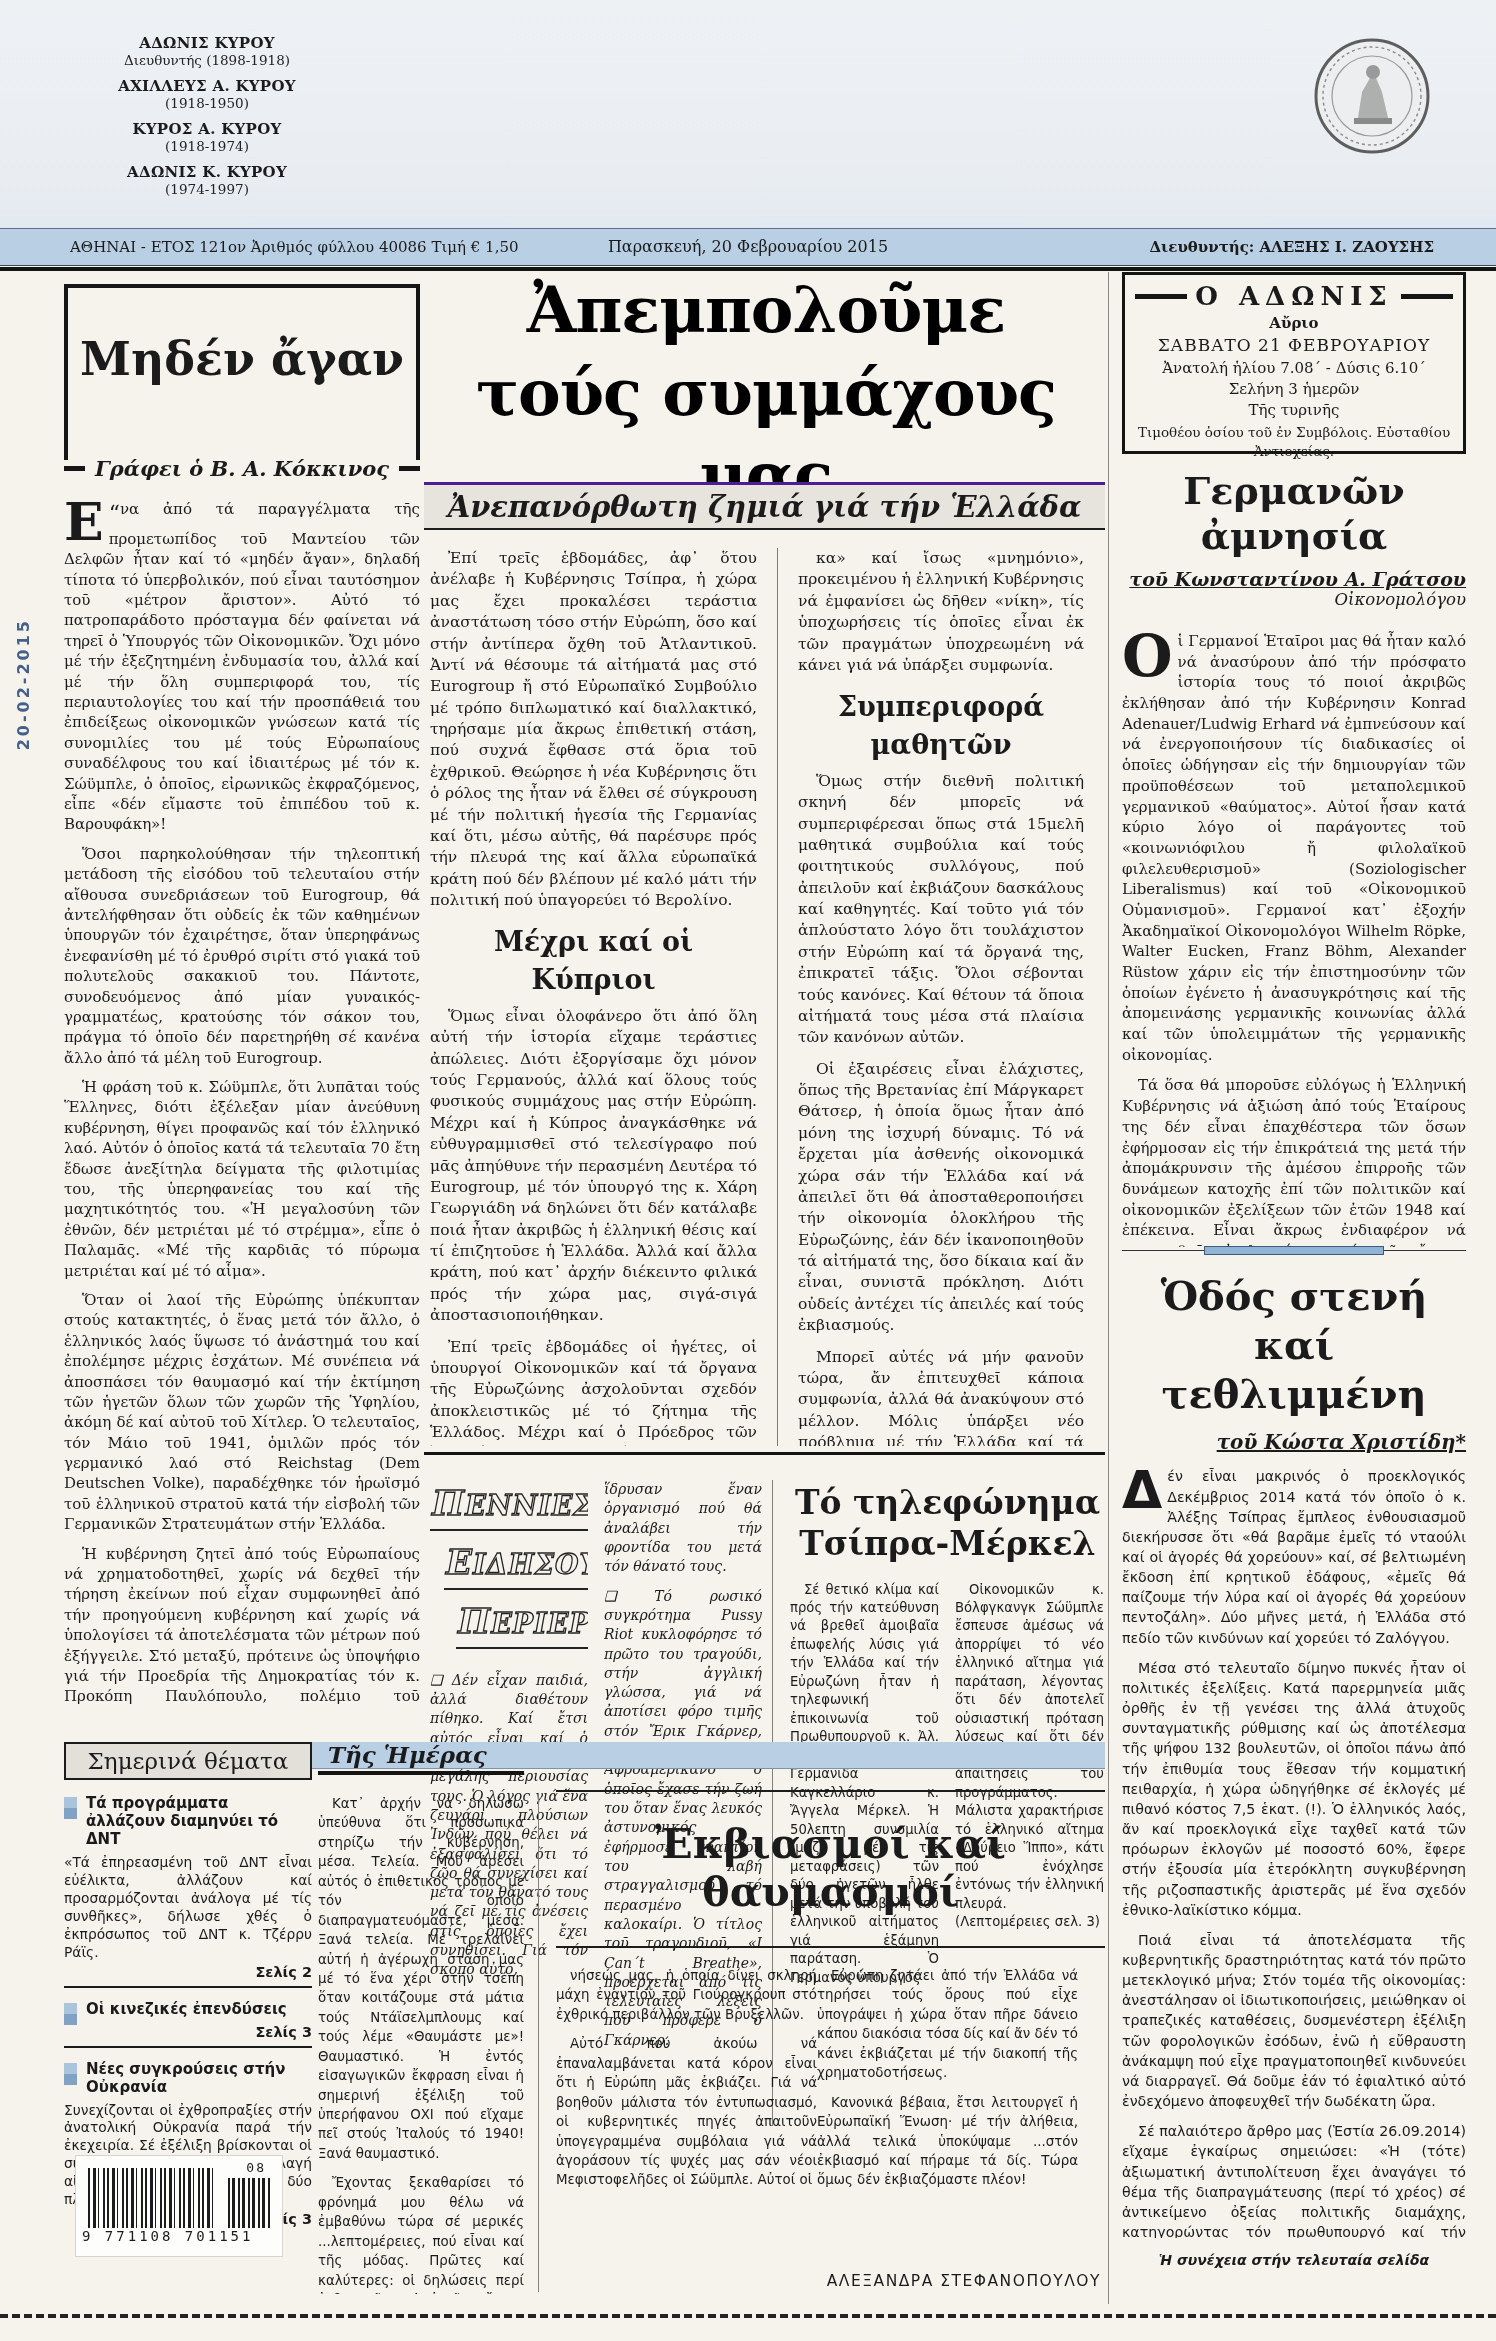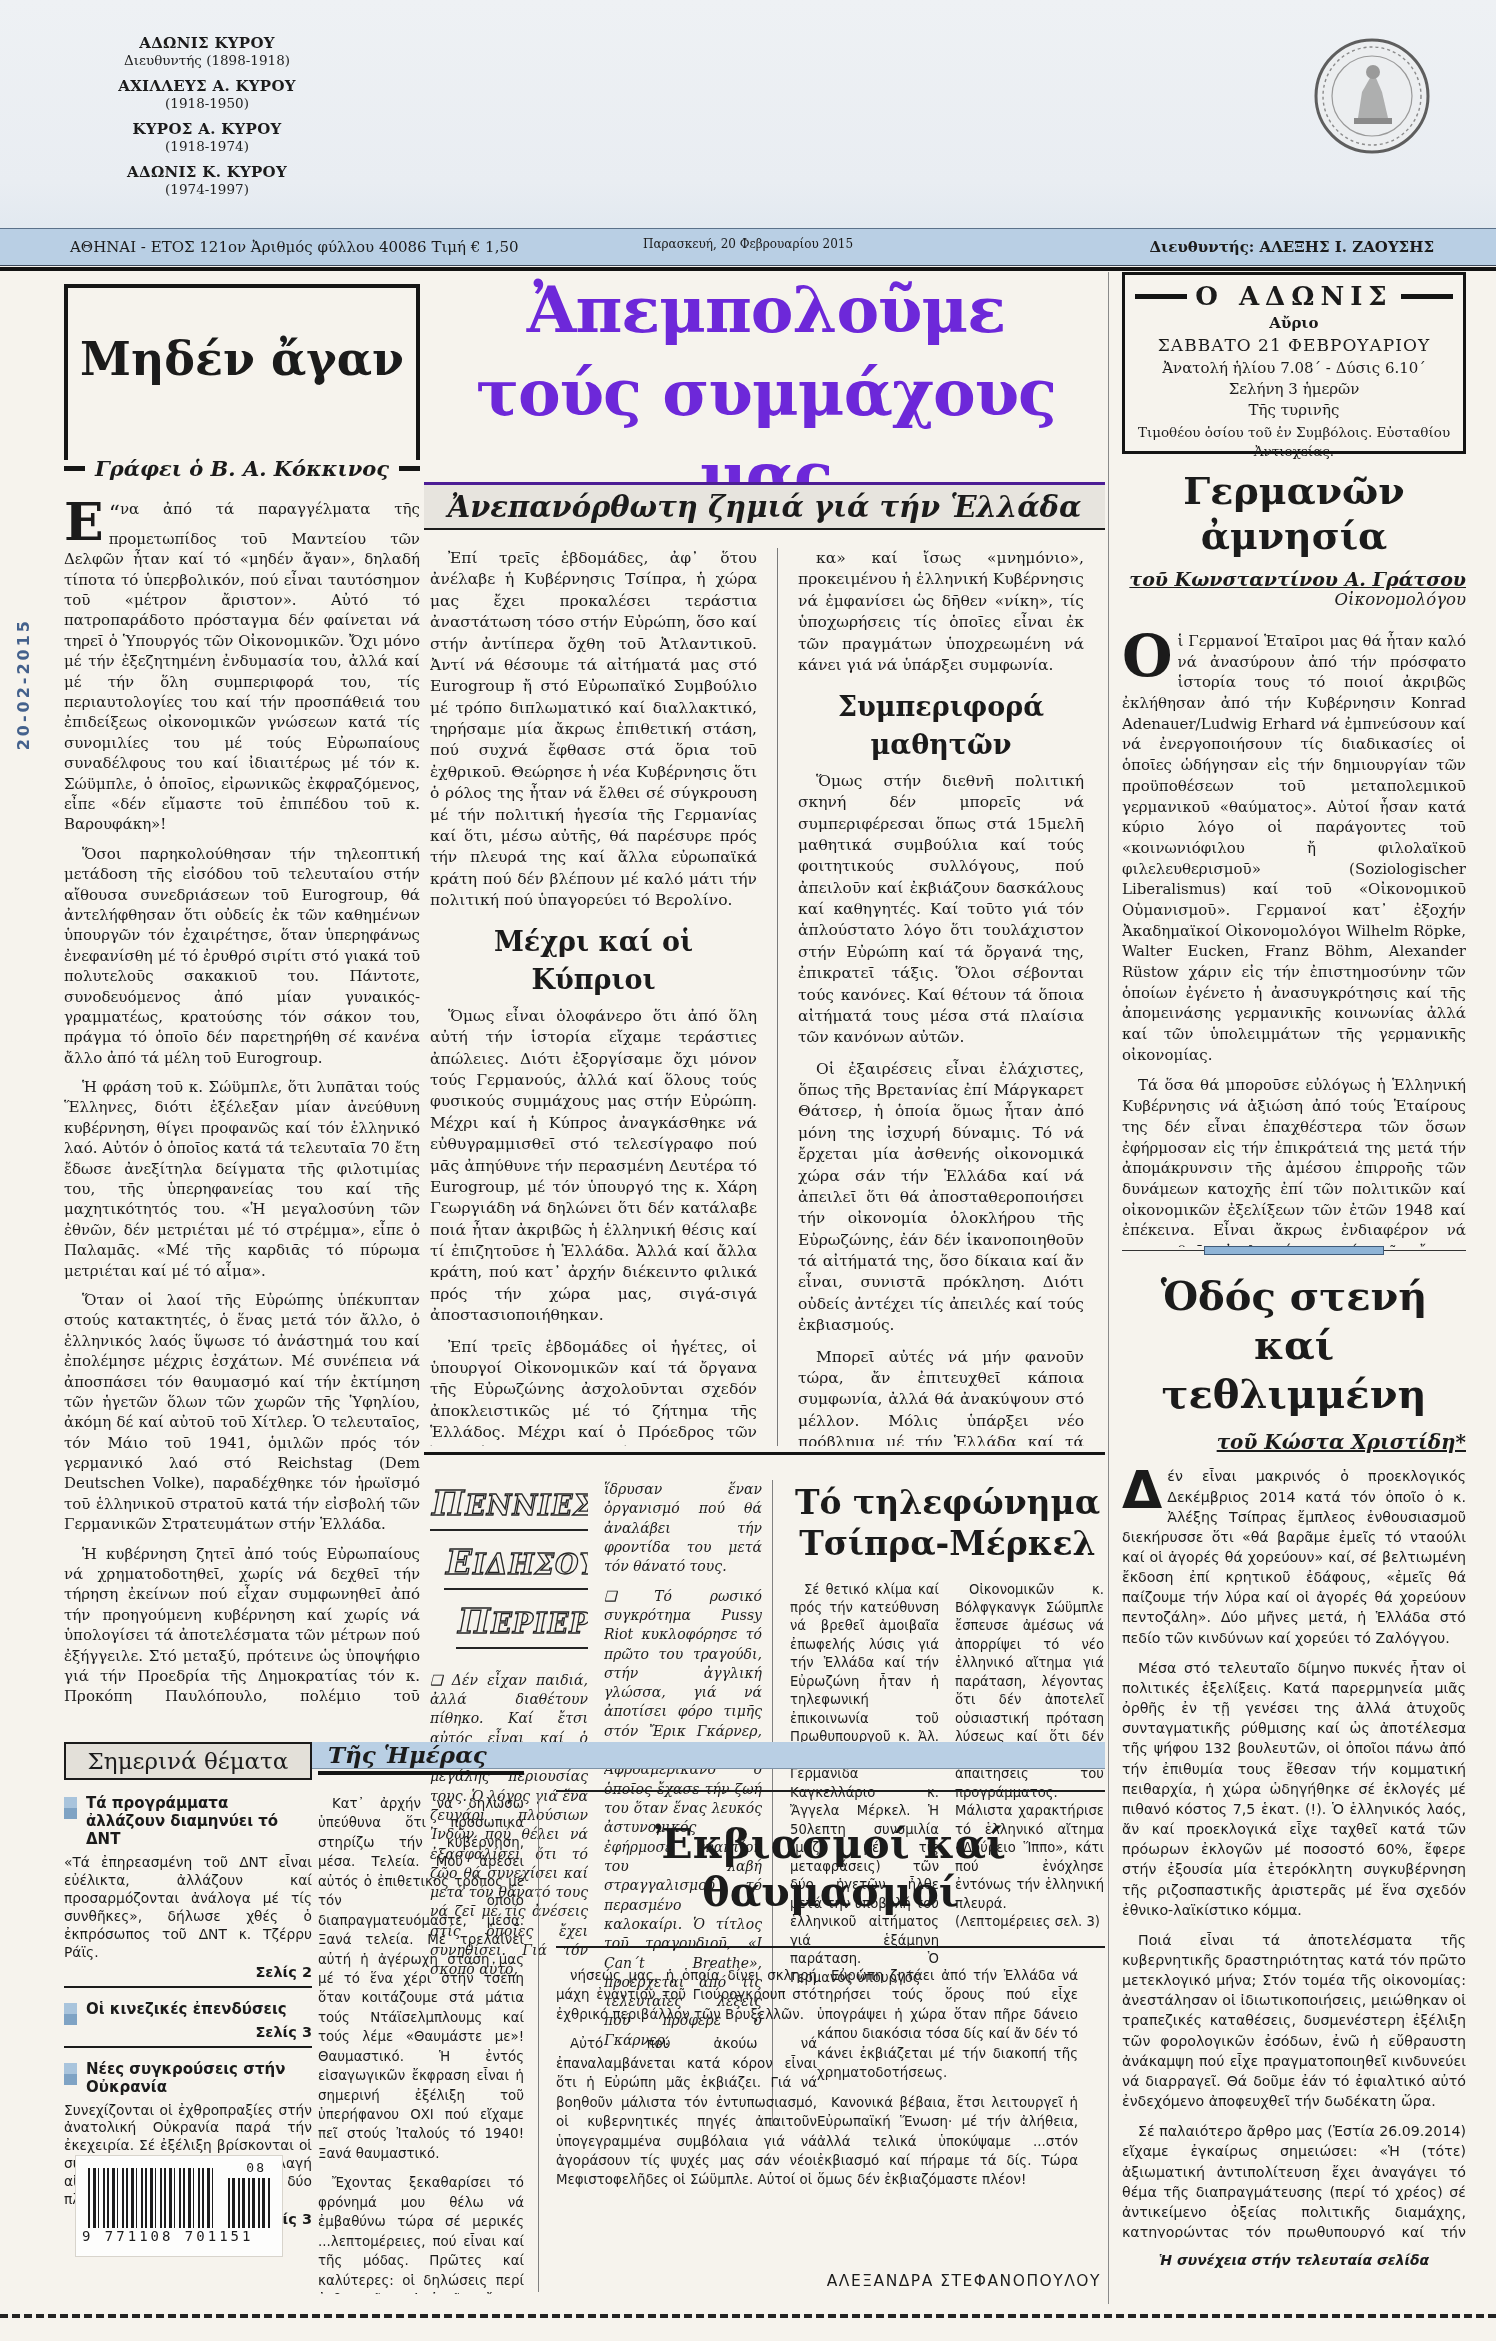--- a/index.html
+++ b/index.html
@@ -16,21 +16,21 @@
   .logo-wrap{position:absolute;left:400px;top:2px;width:700px;text-align:center;}
   .logo-text{font-size:118px;font-weight:bold;letter-spacing:10px;line-height:1.25;color:#15151a;
              text-shadow:1px 1px 0 #555;}
   .logo-years{font-size:30px;font-weight:bold;letter-spacing:3px;margin-top:-16px;color:#20242c;}
   .torch{position:absolute;left:-36px;top:28px;}
   .flourish{position:absolute;right:-10px;top:118px;opacity:.65;}
   .seal{position:absolute;left:1310px;top:34px;}
   .datebar{position:absolute;left:0;top:228px;width:1496px;height:38px;background:#b9cfe4;
            border-top:1px solid #5b718a;border-bottom:1px solid #3c4a5c;font-size:15px;}
   .datebar .dl{position:absolute;left:70px;top:9px;}
-  .datebar .dc{position:absolute;left:0;right:0;top:8px;text-align:center;font-size:12px;}
+  .datebar .dc{position:absolute;left:0;right:0;top:8px;text-align:center;font-size:16px;}
   .datebar .dr{position:absolute;right:62px;top:9px;font-weight:bold;}
   .toprule{position:absolute;left:0;top:267px;width:1496px;height:4px;background:#141414;}
 
   
   .edge-date{position:absolute;left:14px;top:618px;writing-mode:vertical-rl;transform:rotate(180deg);
              font-family:"DejaVu Sans",sans-serif;font-weight:bold;font-size:16px;letter-spacing:3px;color:#44618c;}
 
   
   .lead{position:absolute;left:64px;top:284px;width:356px;}
   .lead-frame{border:4px solid #161616;border-bottom:none;height:176px;position:relative;}
@@ -39,21 +39,21 @@
   .lead-byline-row .bar{flex:1;height:5px;background:#161616;}
   .lead-byline{font-style:italic;font-weight:bold;font-size:21px;white-space:nowrap;}
   .lead-body{margin-top:18px;height:1208px;overflow:hidden;font-size:15px;line-height:1.36;text-align:justify;}
   .lead-body p{margin:0 0 9px 0;text-indent:18px;}
   .lead-body p.first{text-indent:0;}
   .dropcap{float:left;font-size:52px;line-height:42px;font-weight:bold;padding:2px 5px 0 0;}
   .dc-quote{font-size:22px;vertical-align:top;}
 
   
   .headline{position:absolute;left:430px;top:268px;width:672px;text-align:center;font-weight:bold;
-            font-size:64px;line-height:1.3;letter-spacing:-1px;color:#6d28d9;}
+            font-size:64px;line-height:1.3;letter-spacing:-1px;color:#000000;}
   .deck{position:absolute;left:424px;top:482px;width:681px;height:48px;background:#e7e4de;
         border-top:3px solid #4c1d95;border-bottom:2px solid #1c1c1c;text-align:center;
         font-style:italic;font-weight:bold;font-size:29px;line-height:44px;}
   .main-cols{position:absolute;left:430px;top:548px;width:675px;height:898px;display:flex;gap:0;}
   .mcol{width:327px;height:898px;overflow:hidden;font-size:15.5px;line-height:1.38;text-align:justify;}
   .mcol.right{border-left:1px solid #7a7a7a;padding-left:20px;margin-left:20px;width:307px;}
   .mcol p{margin:0 0 10px 0;text-indent:18px;}
   .msub{font-size:27px;font-weight:bold;text-align:center;margin:12px 0 8px 0;}
   .midrule{position:absolute;left:424px;top:1452px;width:681px;height:3px;background:#141414;}
 

